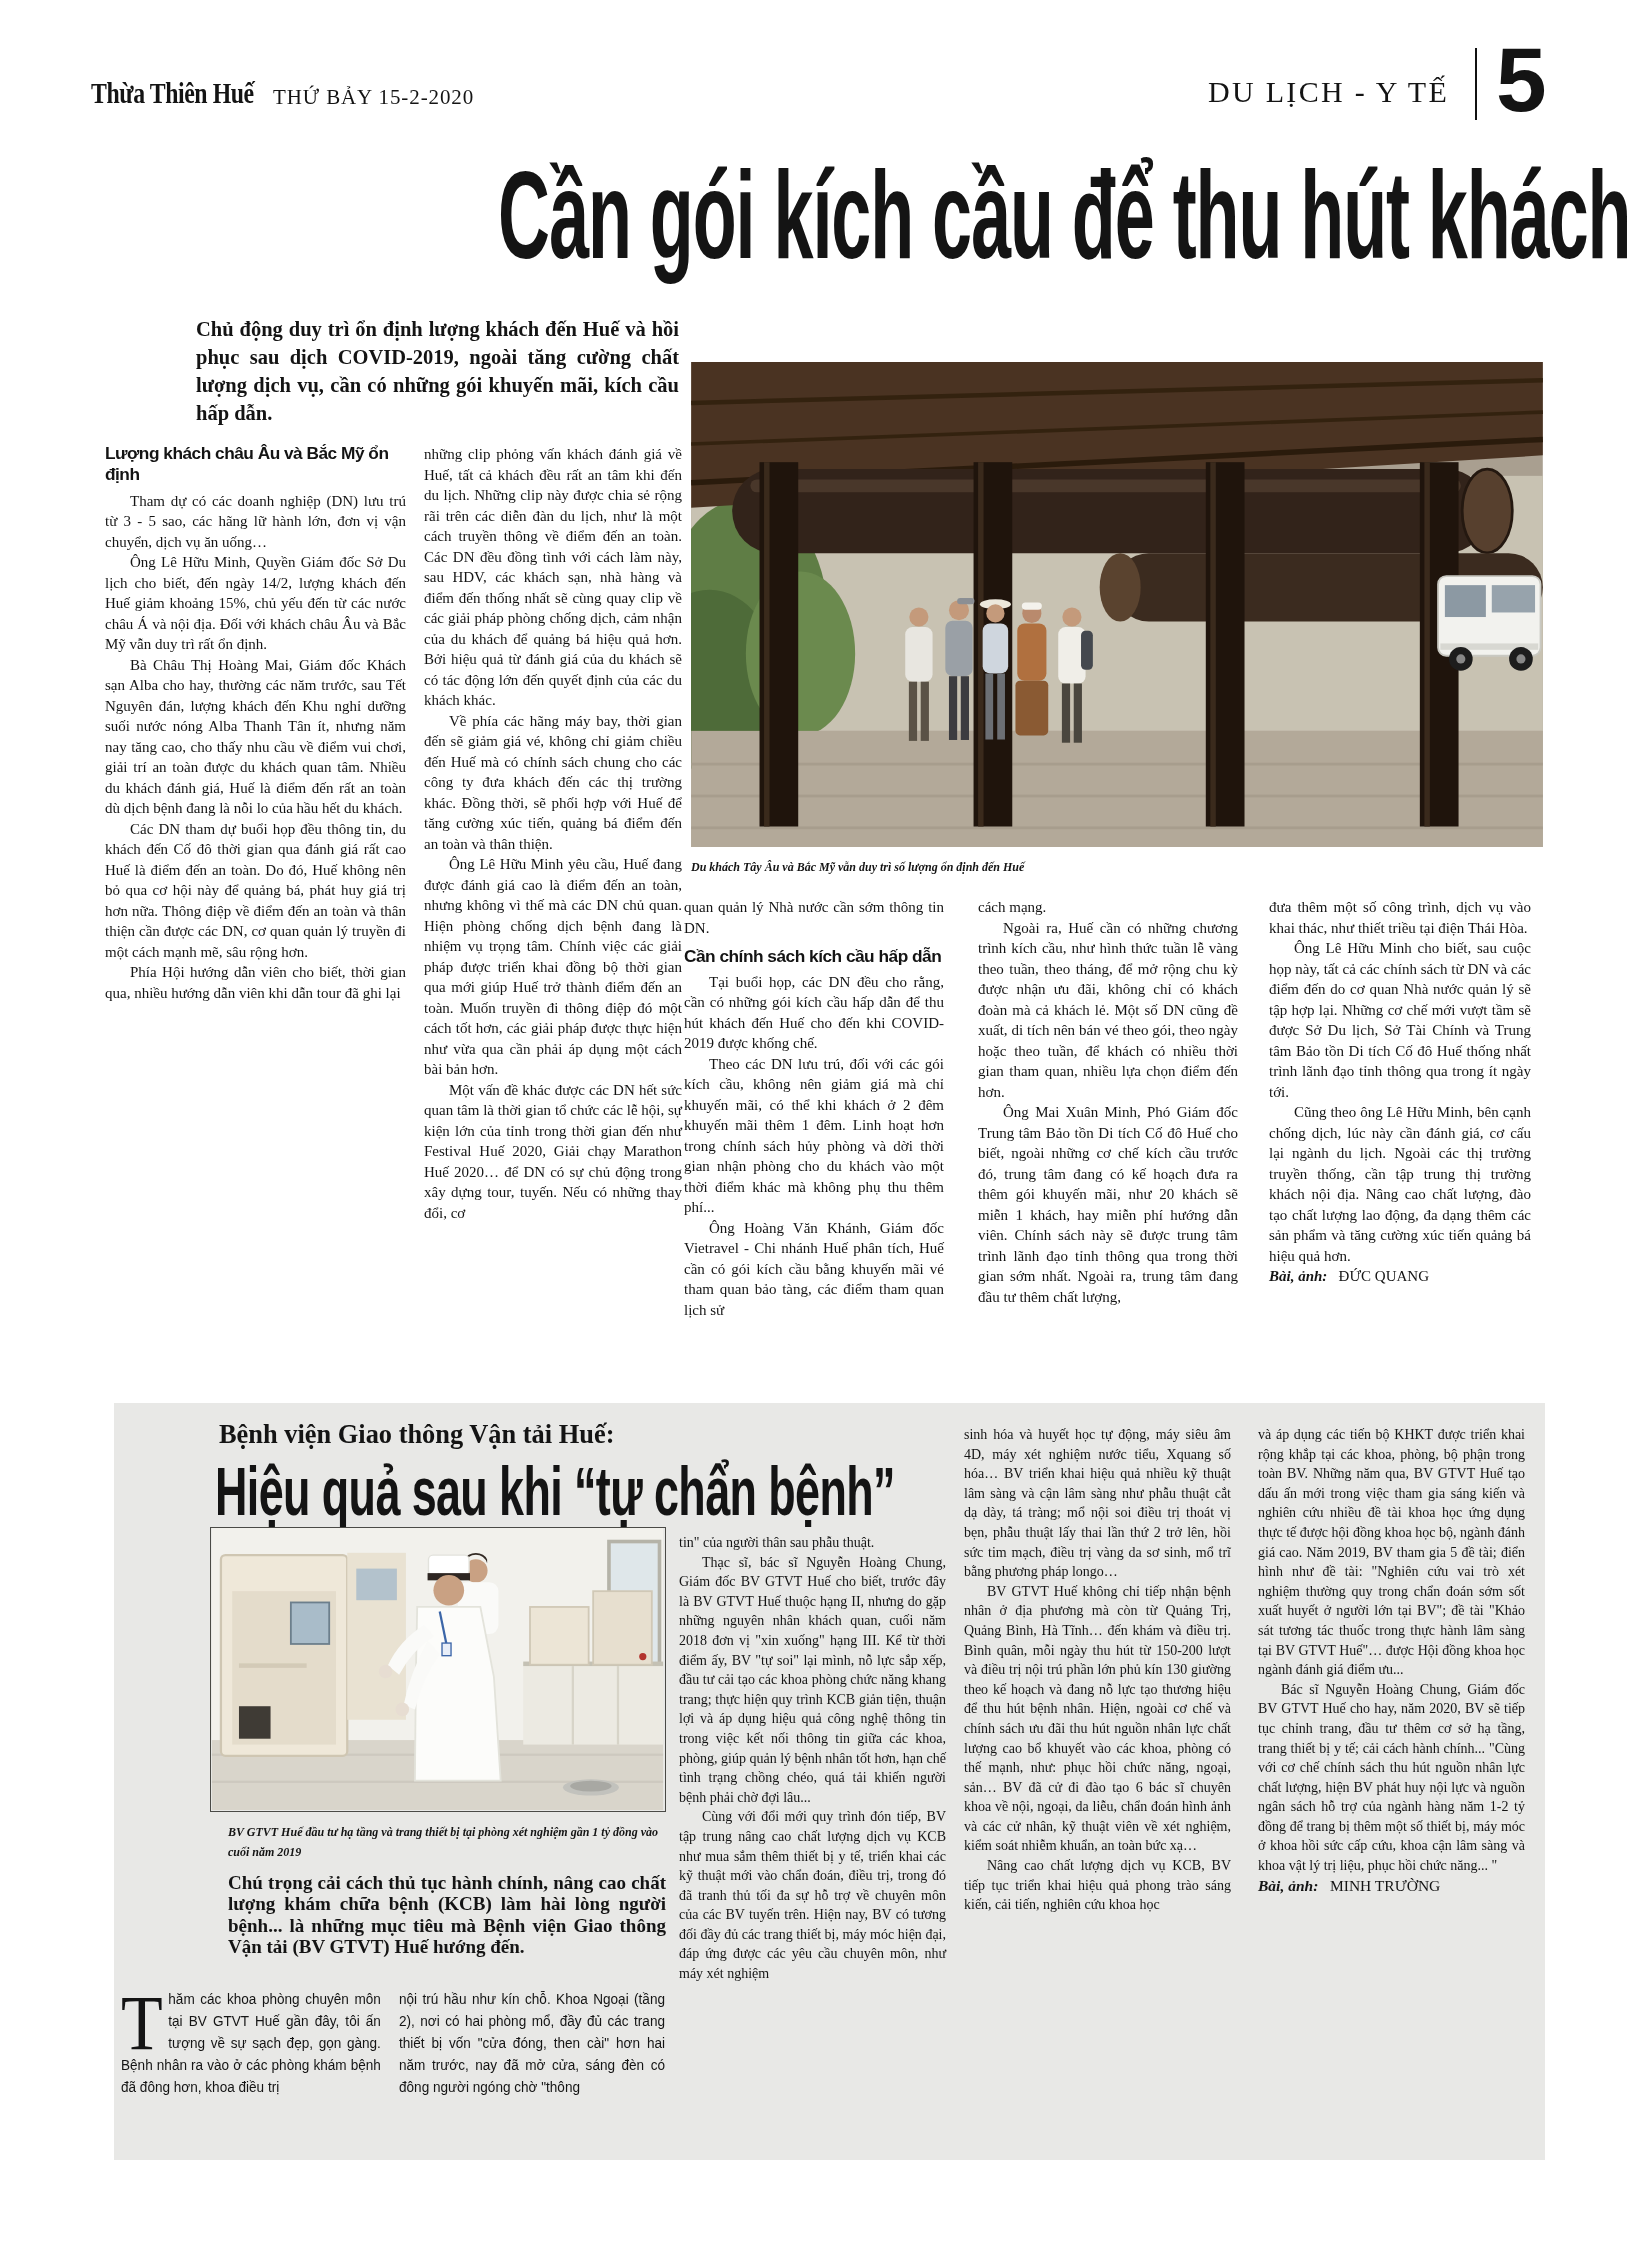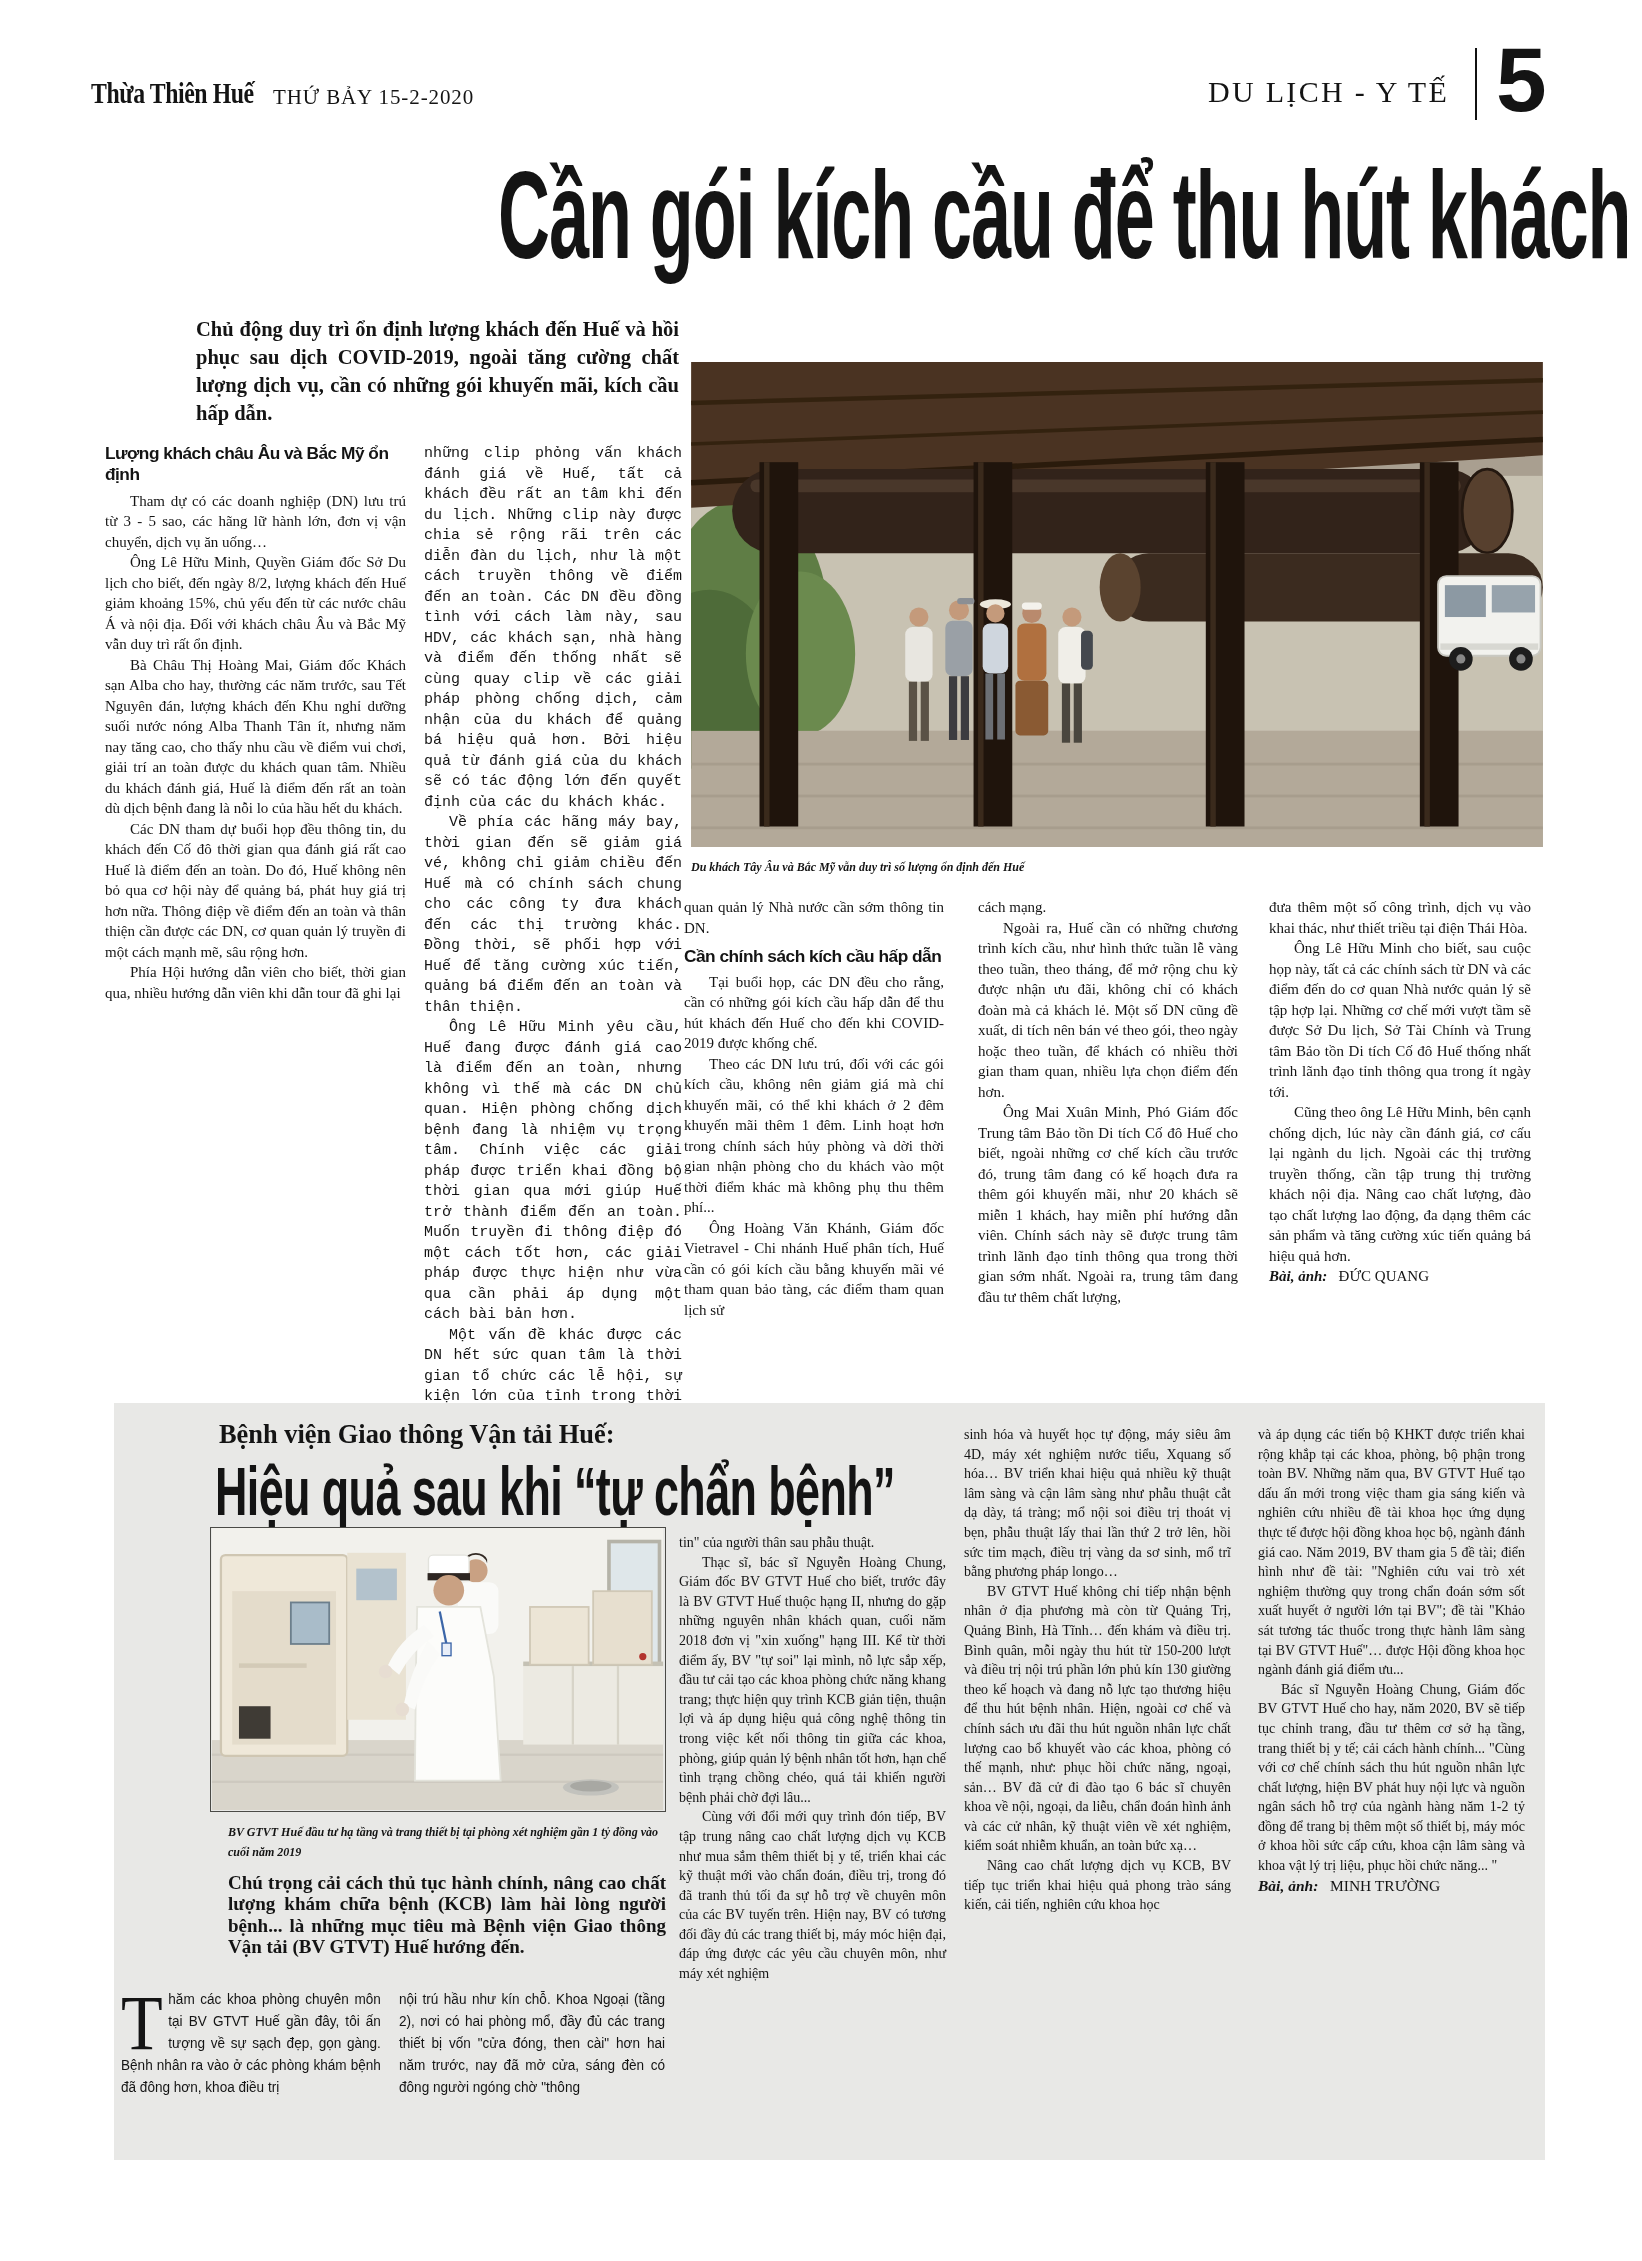--- a/index.html
+++ b/index.html
@@ -25,21 +25,21 @@
 
   .photo1{left:691px;top:362px;width:852px;height:485px;}
   .caption{font-weight:bold;font-style:italic;font-size:12px;line-height:19.6px;}
   .caption1{left:691px;top:858px;width:848px;}
 
   .bodycol p{margin:0;font-size:15px;line-height:20.5px;text-align:justify;text-indent:25px;}
   .bodycol p.cont{text-indent:0;}
   .subhead{margin:0 0 5.5px 0;font-family:"Liberation Sans","DejaVu Sans",sans-serif;
            font-weight:bold;font-size:17.3px;line-height:21px;letter-spacing:-0.5px;}
   .col1{left:105px;top:443px;width:301px;}
-  .col2{left:424px;top:444px;width:258px;font-family:Liberation Mono, monospace;}
+  .col2{left:424px;top:444px;width:258px;}
   .col3{left:684px;top:897px;width:260px;}
   .col4{left:978px;top:897px;width:260px;}
   .col5{left:1269px;top:897px;width:262px;}
   .col3 .subhead{margin:8.2px 0 4.6px 0;}
 
   .byline{margin-top:13.7px;text-align:right;font-size:16.4px;text-indent:0 !important;}
   .byline .lbl{font-weight:bold;font-style:italic;}
   .byline .name{font-weight:normal;}
 
   
@@ -146,21 +146,21 @@
           <rect x="840" y="706" width="18" height="130" fill="#4a463e"></rect>
       </g>
     </svg>
   </div>
   <div class="abs caption caption1">Du khách Tây Âu và Bắc Mỹ vẫn duy trì số lượng ổn định đến Huế</div>
 
   <div class="abs bodycol col1">
     <h3 class="subhead">Lượng khách châu Âu và Bắc Mỹ ổn định</h3>
     <div>
         <p>Tham dự có các doanh nghiệp (DN) lưu trú từ 3 - 5 sao, các hãng lữ hành lớn, đơn vị vận chuyển, dịch vụ ăn uống…</p>
-        <p>Ông Lê Hữu Minh, Quyền Giám đốc Sở Du lịch cho biết, đến ngày 8/2, lượng khách đến Huế giảm khoảng 15%, chủ yếu đến từ các nước châu Á và nội địa. Đối với khách châu Âu và Bắc Mỹ vẫn duy trì rất ổn định.</p>
+        <p>Ông Lê Hữu Minh, Quyền Giám đốc Sở Du lịch cho biết, đến ngày 14/2, lượng khách đến Huế giảm khoảng 15%, chủ yếu đến từ các nước châu Á và nội địa. Đối với khách châu Âu và Bắc Mỹ vẫn duy trì rất ổn định.</p>
         <p>Bà Châu Thị Hoàng Mai, Giám đốc Khách sạn Alba cho hay, thường các năm trước, sau Tết Nguyên đán, lượng khách đến Khu nghỉ dưỡng suối nước nóng Alba Thanh Tân ít, nhưng năm nay tăng cao, cho thấy nhu cầu về điểm vui chơi, giải trí an toàn được du khách quan tâm. Nhiều du khách đánh giá, Huế là điểm đến rất an toàn dù dịch bệnh đang là nỗi lo của hầu hết du khách.</p>
         <p>Các DN tham dự buổi họp đều thông tin, du khách đến Cố đô thời gian qua đánh giá rất cao Huế là điểm đến an toàn. Do đó, Huế không nên bỏ qua cơ hội này để quảng bá, phát huy giá trị hơn nữa. Thông điệp về điểm đến an toàn và thân thiện cần được các DN, cơ quan quản lý truyền đi một cách mạnh mẽ, sâu rộng hơn.</p>
         <p>Phía Hội hướng dẫn viên cho biết, thời gian qua, nhiều hướng dẫn viên khi dẫn tour đã ghi lại</p>
       </div>
   </div>
 
   <div class="abs bodycol col2">
     <p class="cont">những clip phỏng vấn khách đánh giá về Huế, tất cả khách đều rất an tâm khi đến du lịch. Những clip này được chia sẻ rộng rãi trên các diễn đàn du lịch, như là một cách truyền thông về điểm đến an toàn. Các DN đều đồng tình với cách làm này, sau HDV, các khách sạn, nhà hàng và điểm đến thống nhất sẽ cùng quay clip về các giải pháp phòng chống dịch, cảm nhận của du khách để quảng bá hiệu quả hơn. Bởi hiệu quả từ đánh giá của du khách sẽ có tác động lớn đến quyết định của các du khách khác.</p>
     <div>
         <p>Về phía các hãng máy bay, thời gian đến sẽ giảm giá vé, không chỉ giảm chiều đến Huế mà có chính sách chung cho các công ty đưa khách đến các thị trường khác. Đồng thời, sẽ phối hợp với Huế để tăng cường xúc tiến, quảng bá điểm đến an toàn và thân thiện.</p>

